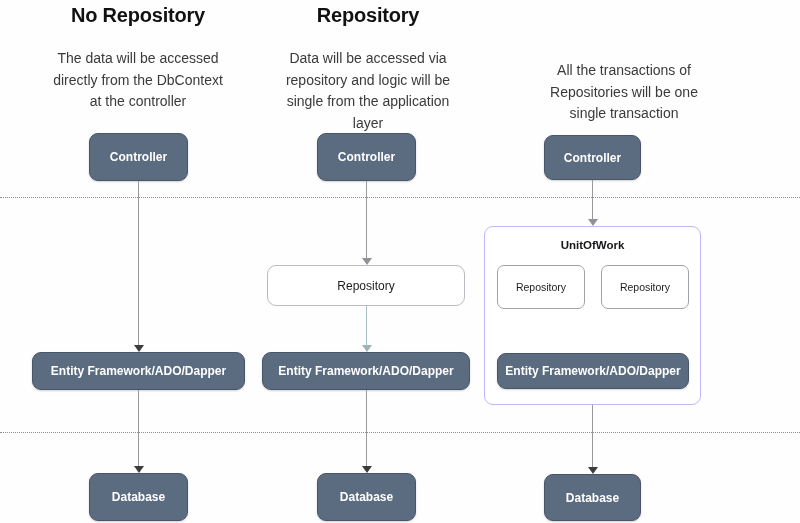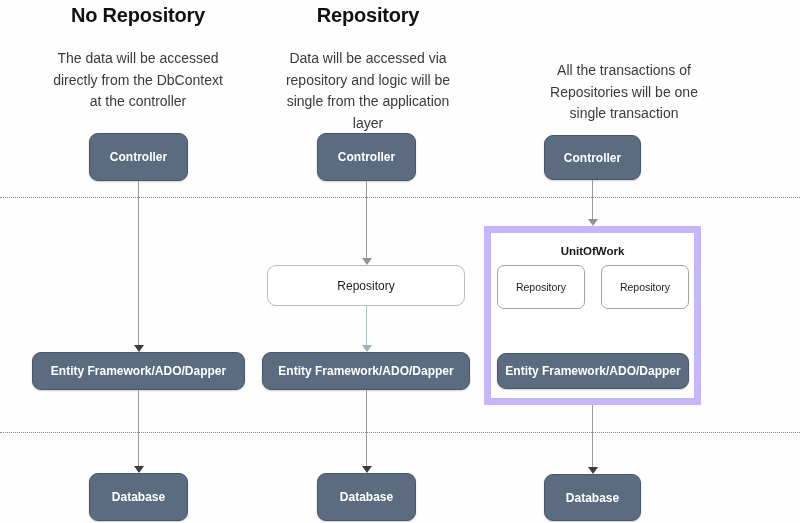--- a/index.html
+++ b/index.html
@@ -78,22 +78,22 @@
     font-size: 10.5px;
     border-radius: 7px;
     border-color: #9fa3a8;
   }
 
   
   #uow-container {
     position: absolute;
     box-sizing: border-box;
     background: #ffffff;
-    border: 7px solid #c4b5fd;
-    border-radius: 1px;
+    border: 1px solid #c4b5fd;
+    border-radius: 9px;
   }
   #uow-title {
     position: absolute;
     left: 0;
     right: 0;
     top: 12px;
     text-align: center;
     font-size: 11.5px;
     font-weight: bold;
     color: #17171a;

